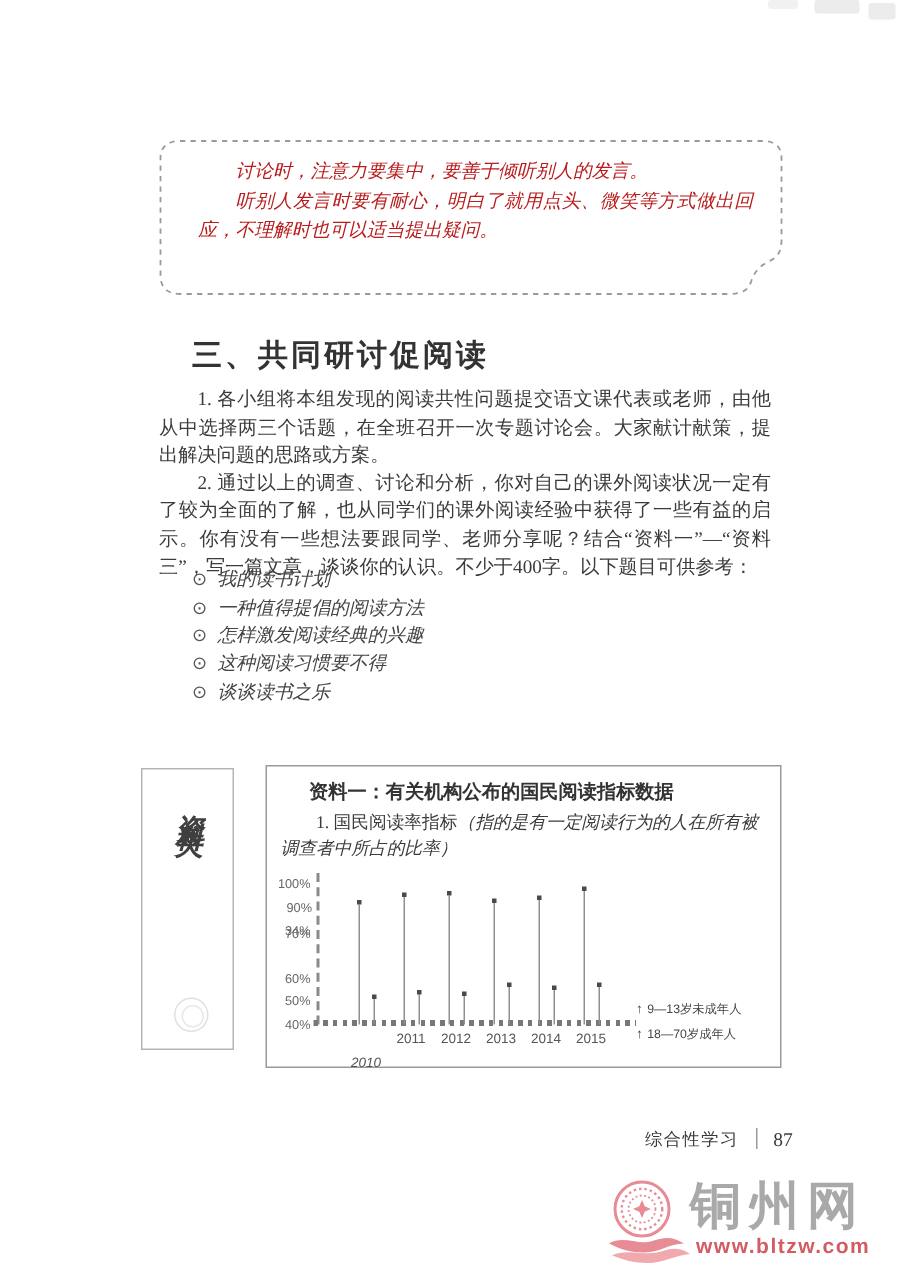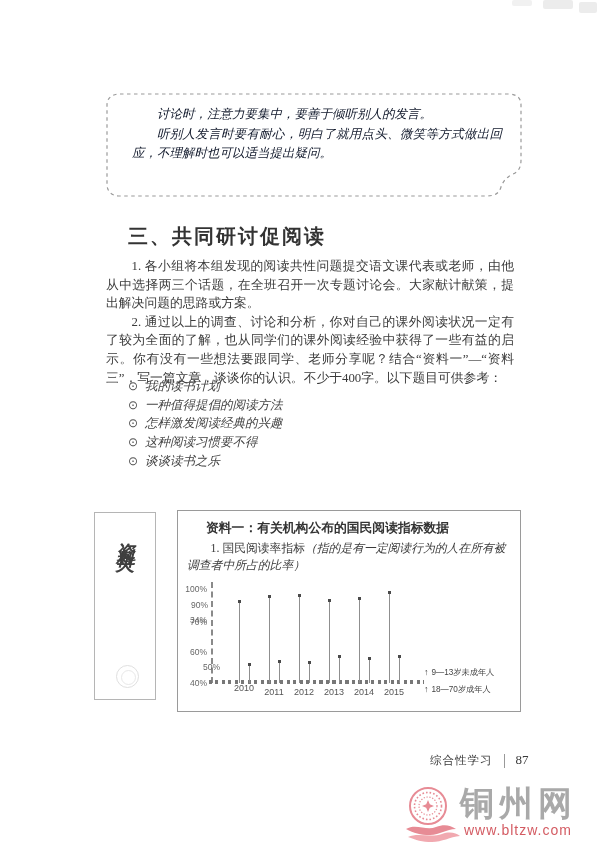--- a/index.html
+++ b/index.html
@@ -7,21 +7,21 @@
   body {
     position:relative; width:600px; height:850px; background:#ffffff;
     font-family:"Liberation Serif", serif; color:#3b3b3b; overflow:hidden;
   }
   .artifact { position:absolute; background:#ececec; border-radius:2px; }
 
   
   .bubble { position:absolute; left:104px; top:90px; width:420px; height:114px; }
   .bubble svg { position:absolute; inset:0; }
   .bubble-text { position:absolute; left:28px; top:15px; right:22px; font-size:12.5px;
-    line-height:19.5px; color:#0f172a; font-style:italic; text-align:justify; }
+    line-height:19.5px; color:#b91c1c; font-style:italic; text-align:justify; }
   .bubble-text p { text-indent:2em; }
 
   
   .heading { position:absolute; left:128px; top:223px; font-size:20px; font-weight:bold;
     letter-spacing:2px; color:#333; }
   .paragraphs { position:absolute; left:106px; top:257px; width:408px; }
   .paragraphs p { font-size:12.8px; line-height:18.6px; text-indent:2em; text-align:justify; color:#3b3b3b; }
   .topics { position:absolute; left:128px; top:377px; }
   .topic { font-size:12.5px; line-height:18.7px; font-style:italic; color:#444; }
   .topic .bullet { font-style:normal; margin-right:7px; font-size:12px; color:#555; }
@@ -54,30 +54,30 @@
   .xtick { position:absolute; width:26px; text-align:center; font-size:9px; color:#555;
     font-family:"Liberation Sans", sans-serif; }
   .stem { position:absolute; width:1px; background:#8f8f8f; }
   .dot { position:absolute; width:3px; height:3px; background:#4a4a4a; }
   .legend { position:absolute; left:246px; top:153px; }
   .legend-row { font-size:8.2px; color:#444; line-height:17px; white-space:nowrap;
     font-family:"Liberation Sans", sans-serif; }
   .legend-row .arrow { margin-right:3px; font-size:9px; }
 
   
-  .footer { position:absolute; left:430px; top:752px; display:flex; align-items:flex-end; }
+  .footer { position:absolute; left:430px; top:752px; display:flex; align-items:flex-start; }
   .footer .sec { font-size:11.5px; color:#3a3a3a; letter-spacing:1px; }
   .footer .divider { width:1px; height:14px; background:#999; margin:0 11px; }
   .footer .pagenum { font-size:13px; color:#3a3a3a; }
 
   
   .watermark { position:absolute; left:390px; top:775px; width:210px; height:72px; }
   .wm-name { position:absolute; left:70px; top:6px; font-size:34px; font-weight:bold;
     color:#9b9b9b; letter-spacing:5px; opacity:.85;text-align:center; }
-  .wm-url { position:absolute; left:74px; top:47px; font-size:14px; font-weight:normal;
+  .wm-url { position:absolute; left:74px; top:47px; font-size:14px; font-weight:bold;
     color:#cf4a52; letter-spacing:1px; font-family:"Liberation Sans", sans-serif; opacity:.9; }
 </style>
 </head>
 <body>
 
 <div class="artifact" style="left:543px; top:0; width:30px; height:9px;"></div>
 <div class="artifact" style="left:579px; top:2px; width:18px; height:11px;"></div>
 <div class="artifact" style="left:512px; top:0; width:20px; height:6px; background:#f1f1f1;"></div>
 
 <div class="bubble">
@@ -115,27 +115,27 @@
     <span>1. 国民阅读率指标</span><span class="paren">（指的是有一定阅读行为的人在所有被调查者中所占的比率）</span>
   </div>
   <div class="chart">
     <div class="yaxis"></div>
     <div class="baseline"></div>
     <div class="legend">
       <div class="legend-row"><span class="arrow">↑</span><span>9—13岁未成年人</span></div>
       <div class="legend-row"><span class="arrow">↑</span><span>18—70岁成年人</span></div>
     </div>
   <div class="ytick" style="left: 1px; top: 167px;">40%</div>
-      <div class="ytick" style="left: 1px; top: 151.333px; margin-left: 13px;">50%</div>
+      <div class="ytick" style="left: 1px; top: 151.333px;">50%</div>
       <div class="ytick" style="left: 1px; top: 135.667px;">60%</div>
       <div class="ytick" style="left: 1px; top: 106px;">70%</div>
       <div class="ytick" style="left: 1px; top: 104.333px;">34%</div>
       <div class="ytick" style="left: 1px; top: 88.6667px; padding-left: 12px;">90%</div>
       <div class="ytick" style="left: 1px; top: 73px;">100%</div>
-      <div class="xtick" style="left: 53px; top: 172px;">2010</div>
+      <div class="xtick" style="left: 53px; top: 192px; font-style: italic;">2010</div>
       <div class="stem" style="left: 61px; top: 92.1px; height: 79.9px;"></div>
       <div class="dot" style="left: 60px; top: 89.1px;"></div>
       <div class="stem" style="left: 71px; top: 154.767px; height: 17.2333px;"></div>
       <div class="dot" style="left: 70px; top: 151.767px;"></div>
       <div class="xtick" style="left: 83px; top: 176px;">2011</div>
       <div class="stem" style="left: 91px; top: 87.4px; height: 84.6px;"></div>
       <div class="dot" style="left: 90px; top: 84.4px;"></div>
       <div class="stem" style="left: 101px; top: 151.633px; height: 20.3667px;"></div>
       <div class="dot" style="left: 100px; top: 148.633px;"></div>
       <div class="xtick" style="left: 113px; top: 176px;">2012</div>

